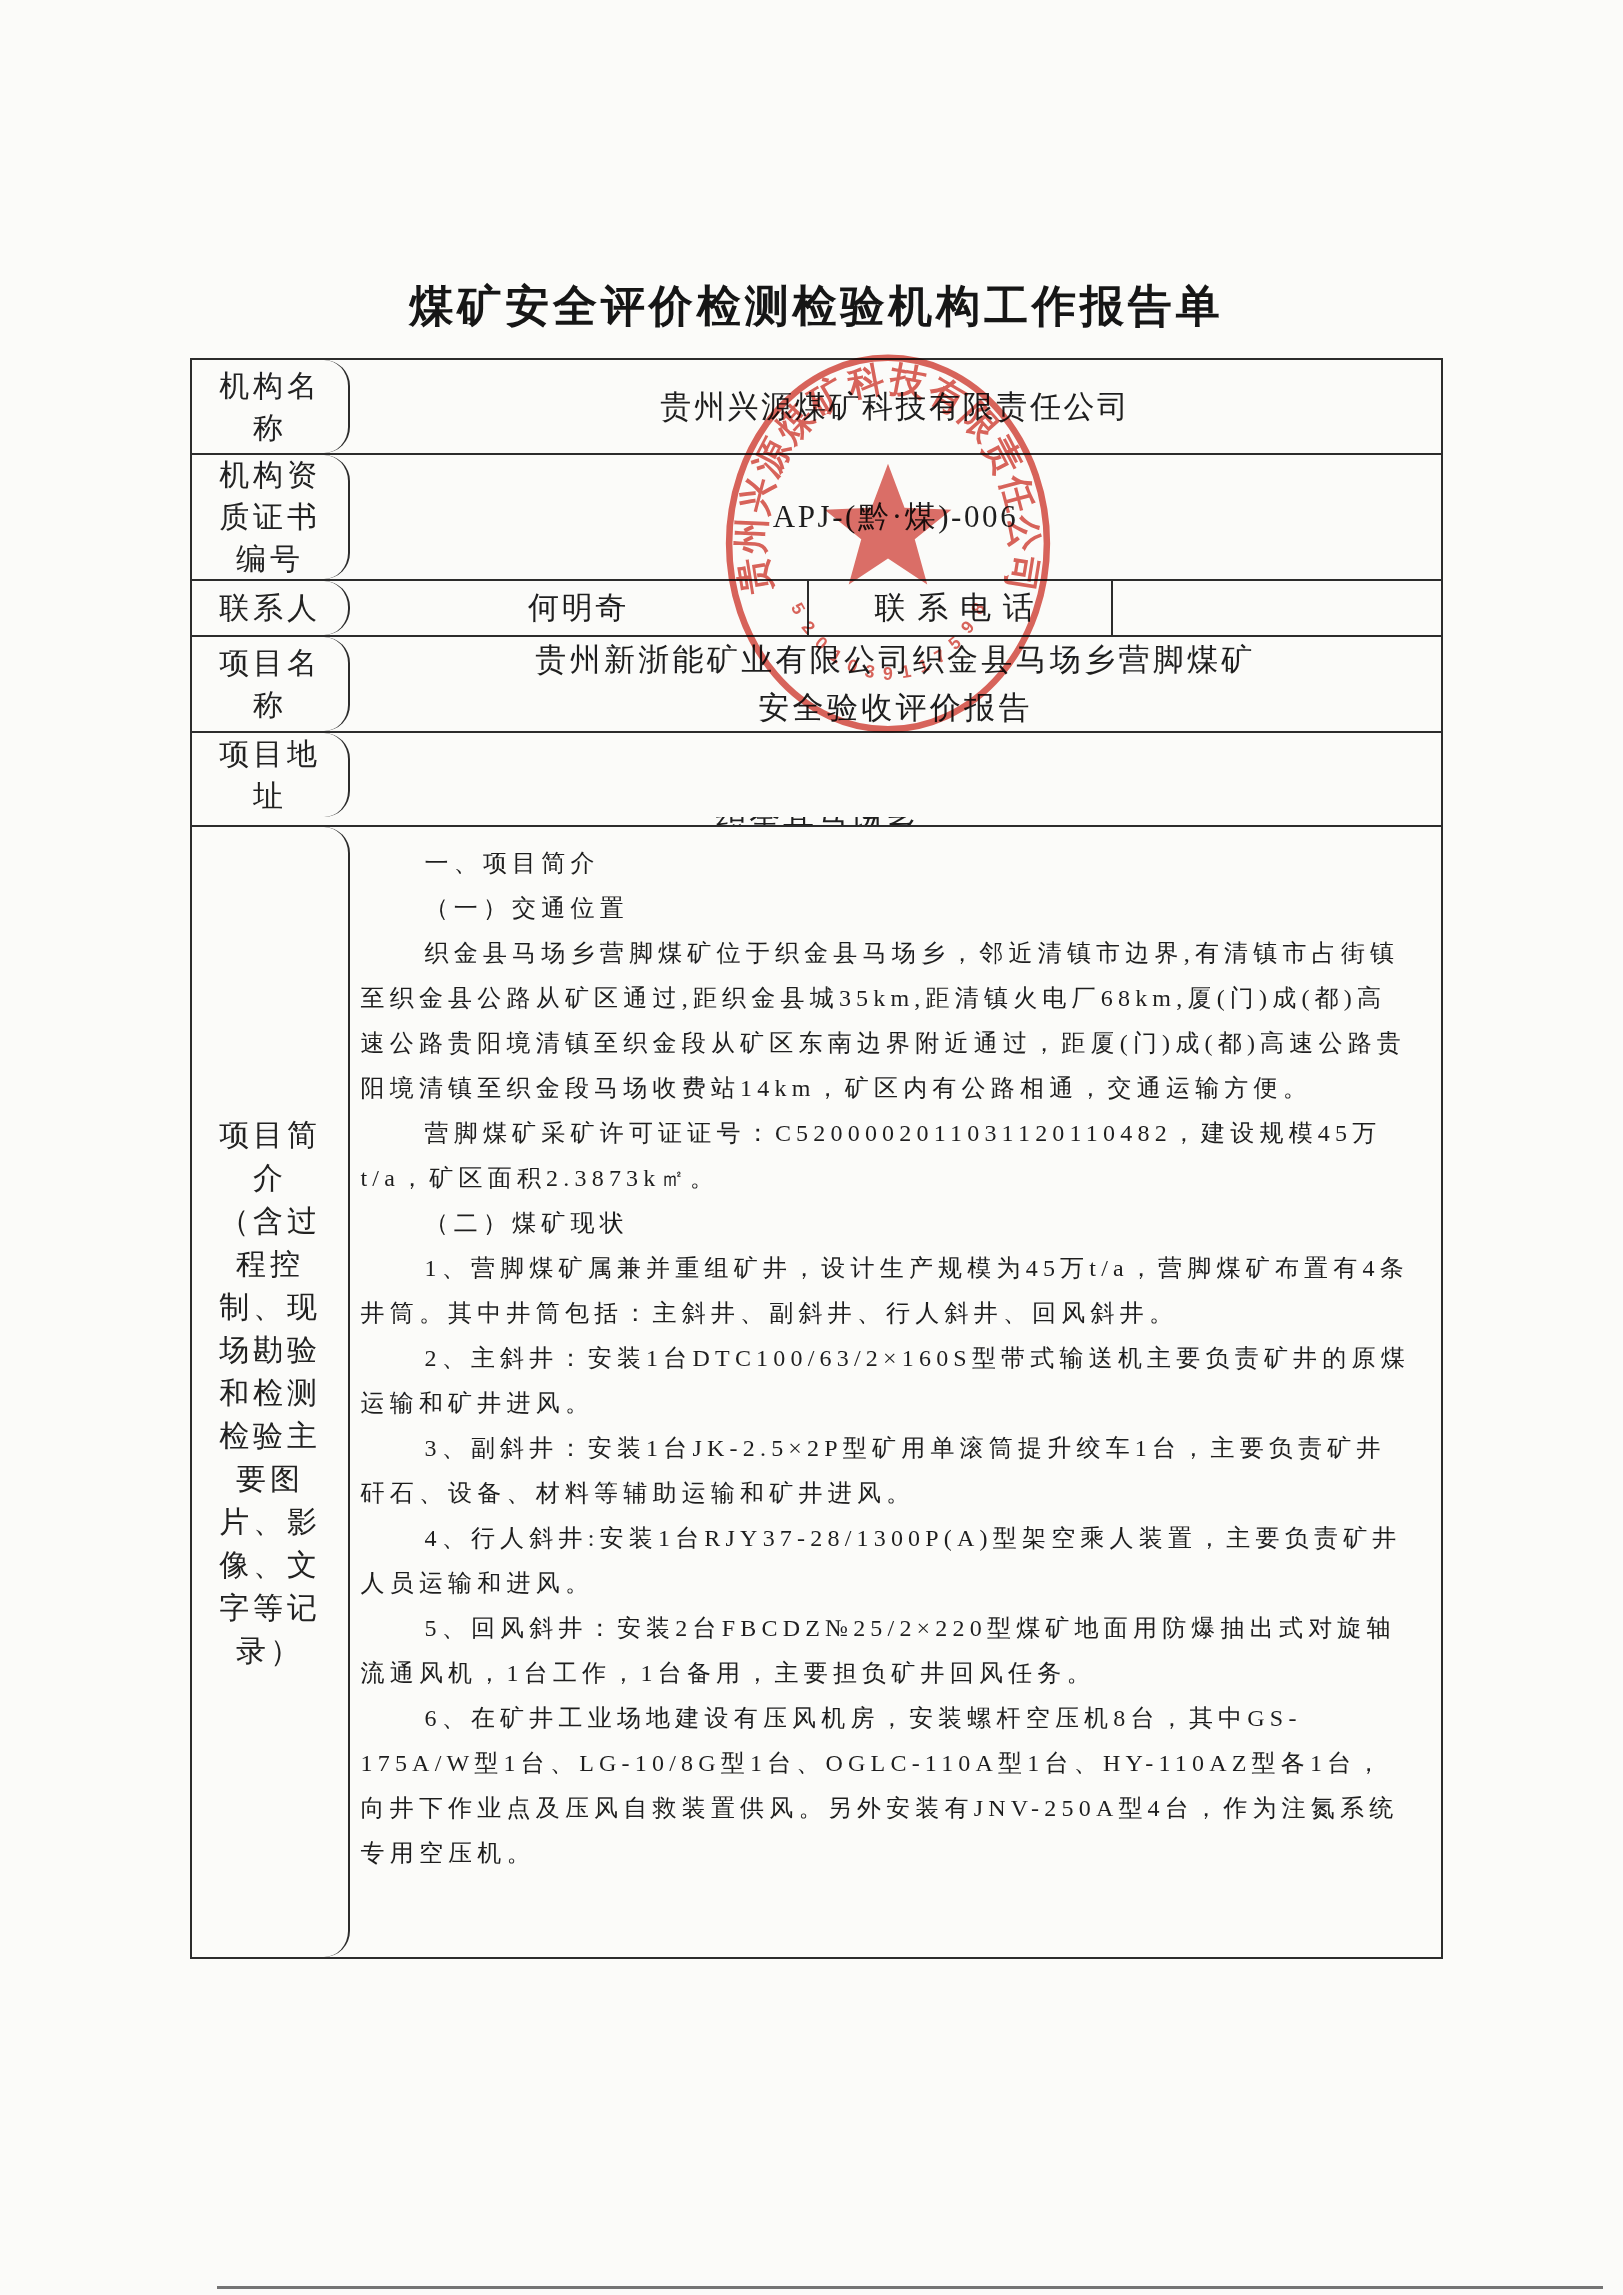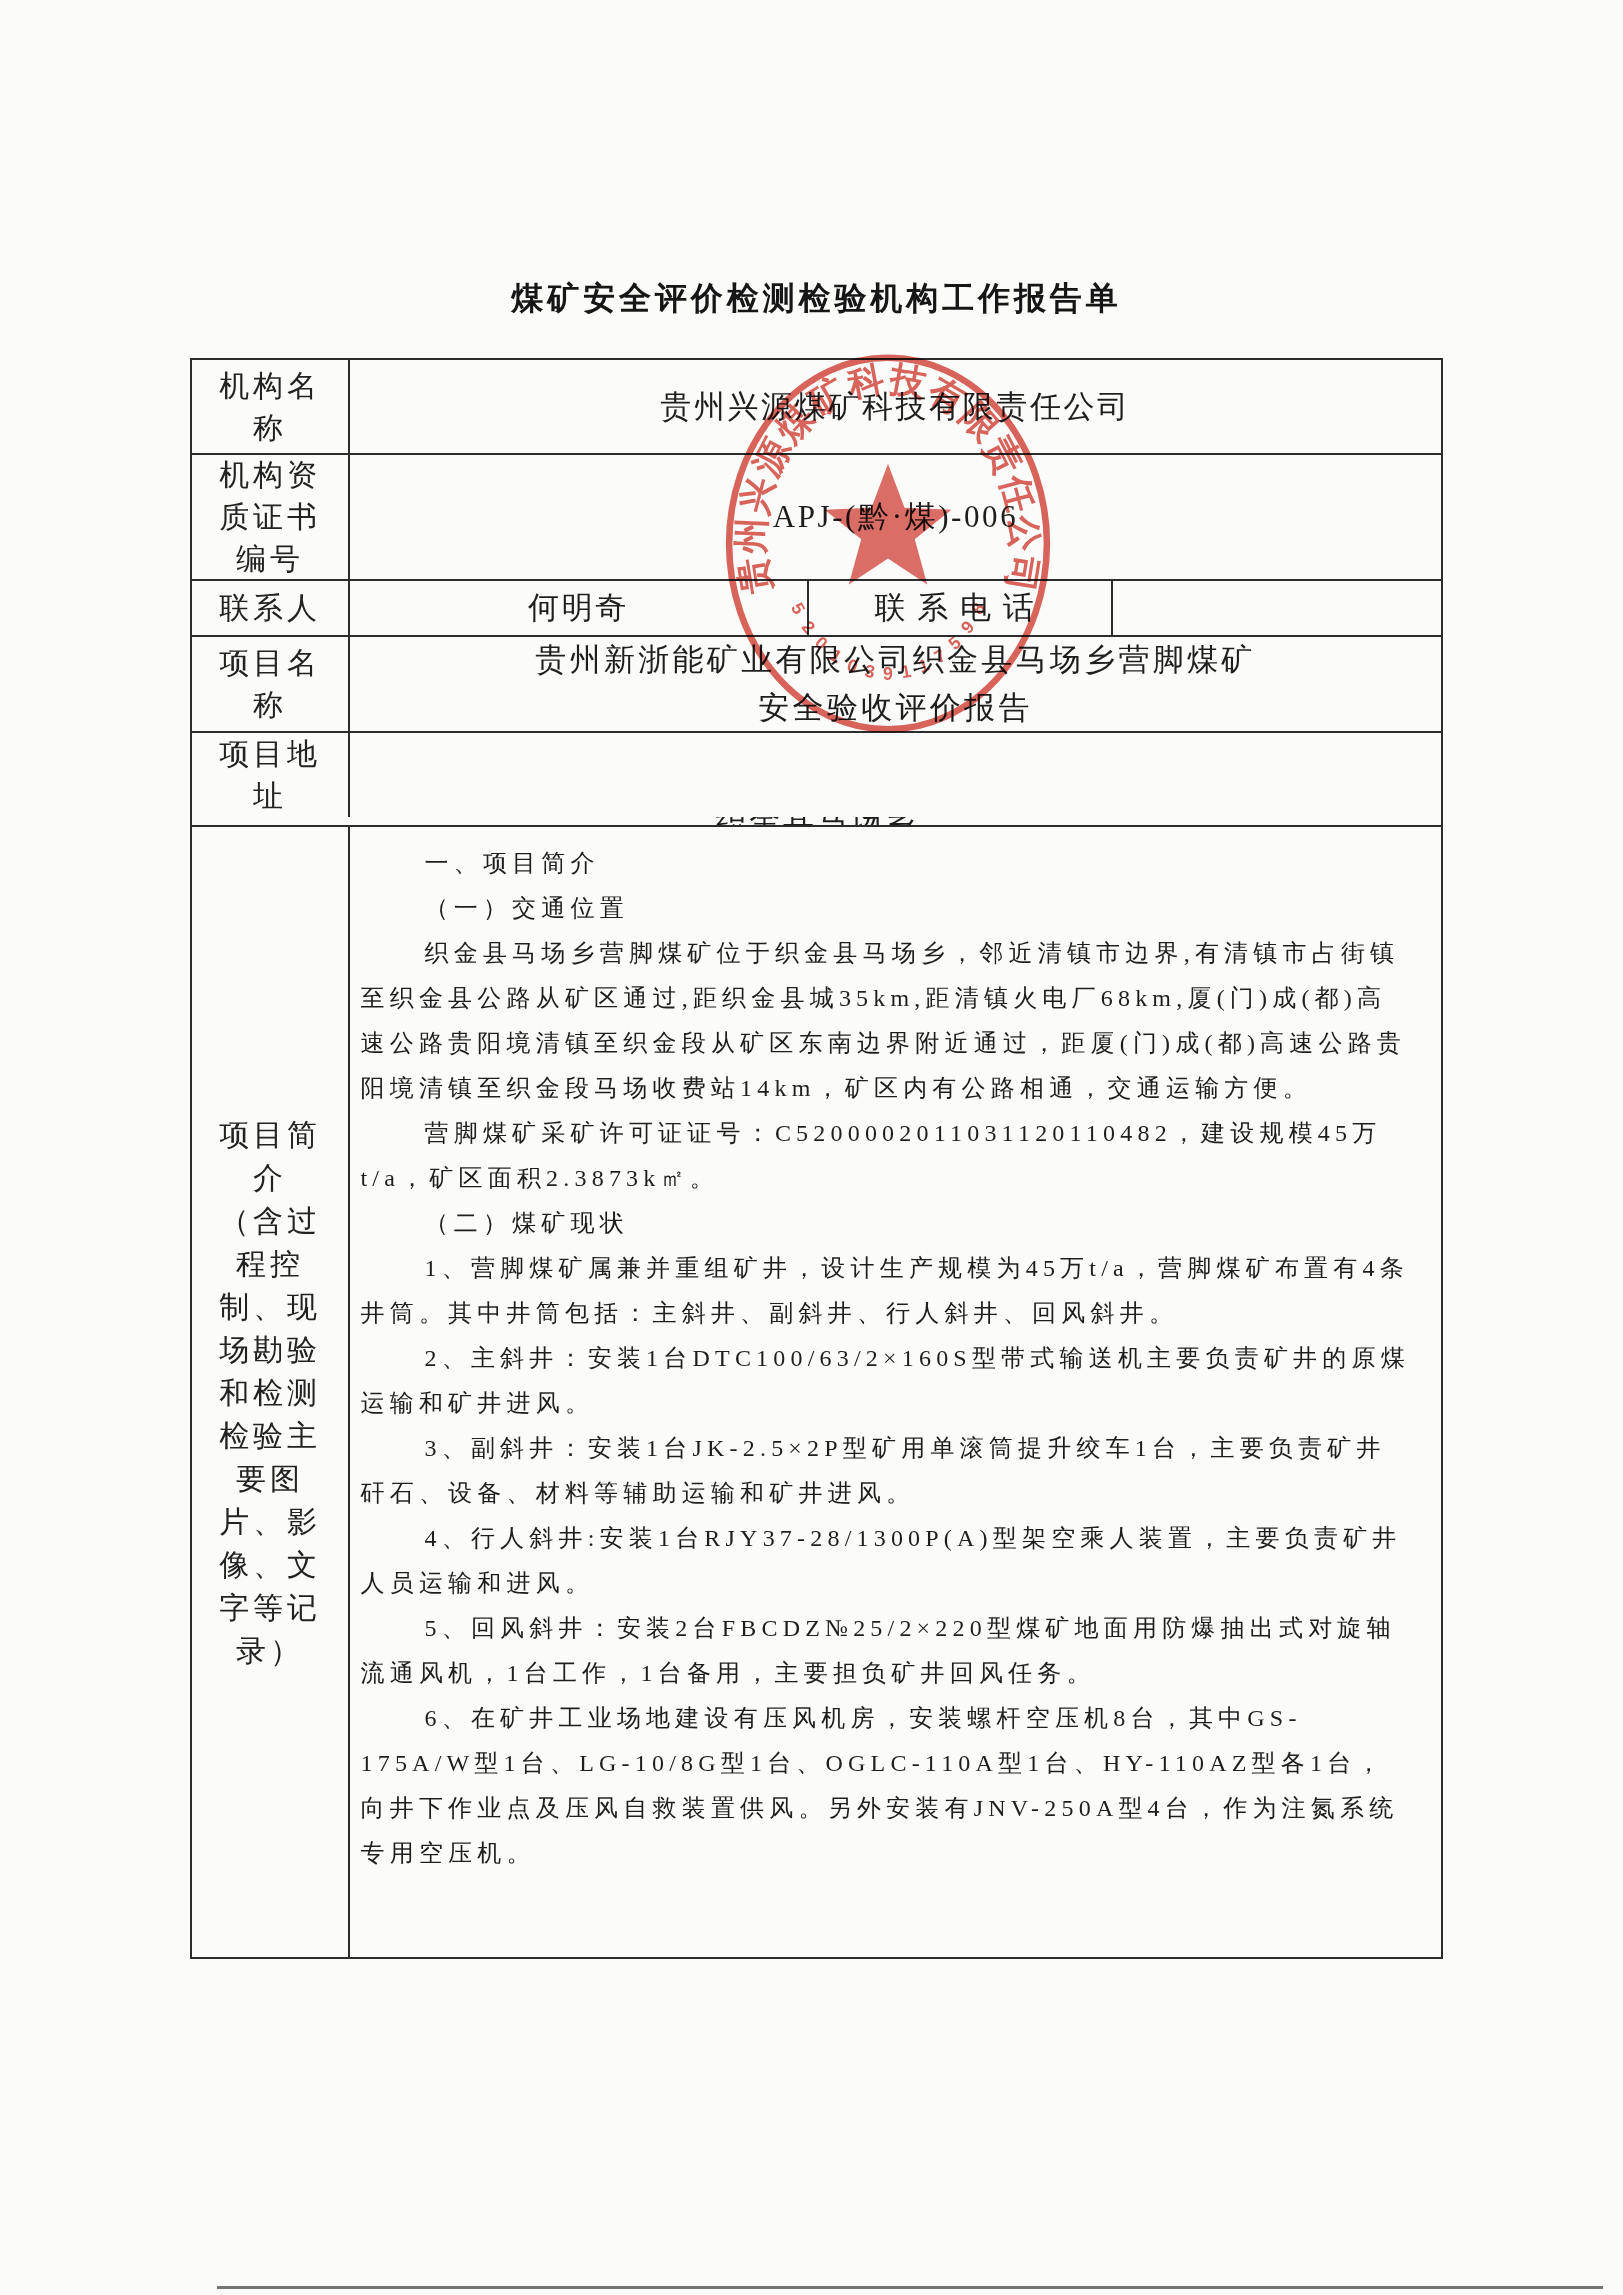--- a/index.html
+++ b/index.html
@@ -5,38 +5,38 @@
   :root { --stamp-color: #d5493f; --ink: #1e1e1e; --line: #2c2c2c; }
   html, body { margin:0; padding:0; }
   body {
     width:1623px; height:2295px; position:relative; overflow:hidden;
     background:#fbfbf9; color:var(--ink);
     font-family:"Liberation Serif", serif;
   }
   .title {
     position:absolute; top:277px; left:190px; width:1253px; margin:0;
     text-align:center; font-family:"Liberation Sans", sans-serif;
-    font-size:32px; font-weight:700; letter-spacing:3.9px; color:#161616;
+    font-size:44px; font-weight:700; letter-spacing:3.9px; color:#161616;
     white-space:nowrap;
   }
   .doc-table {
     position:absolute; top:358px; left:190px; width:1253px;
     border:2.6px solid var(--line); box-sizing:border-box;
   }
   .row { display:flex; border-bottom:2px solid var(--line); box-sizing:border-box; }
   .row.last { border-bottom:none; }
   .cell {
     box-sizing:border-box; border-right:2px solid var(--line);
     display:flex; align-items:center; justify-content:center;
     text-align:center; overflow:hidden;
   }
   .cell.end { border-right:none; }
   .label-cell {
     width:158px; flex:none; font-size:30px; letter-spacing:3.9px;
-    line-height:42px; color:#222;
+    line-height:42px; color:#222;border-radius:26px;
   }
   .pre { white-space:pre-line; }
   .value-cell { flex:1; font-size:31px; letter-spacing:2.6px; }
   .r1 { height:95px; } .r2 { height:126px; } .r3 { height:56px; }
   .r4 { height:45px; }  .r5 { height:96px; } .r6 { height:94px;flex-direction:column; }
   .r7 { height:1130px; }
   .section-cell {
     flex:1; font-size:34px; font-weight:700; letter-spacing:6.5px;
     justify-content:center;
   }

